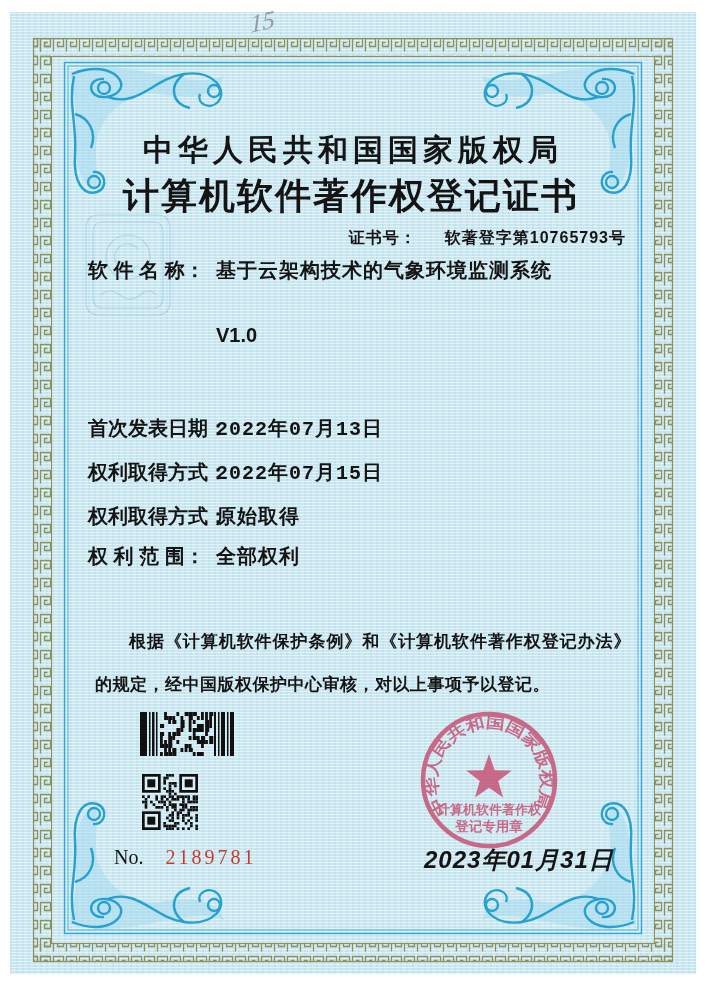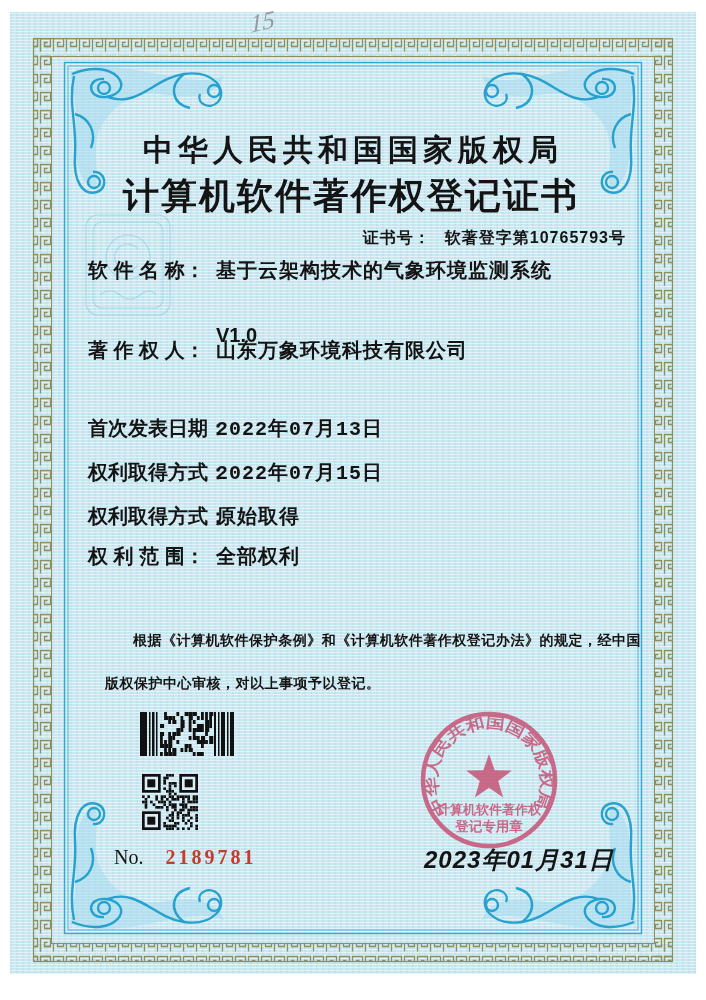--- a/index.html
+++ b/index.html
@@ -26,34 +26,34 @@
     font-family:"Liberation Serif","DejaVu Serif",serif;
   }
   .cert-title{
     position:absolute;left:0;top:172px;width:702px;text-align:center;
     font-size:36px;font-weight:bold;letter-spacing:2px;
     font-family:"Liberation Serif","DejaVu Serif",serif;
   }
   .cert-no{
     position:absolute;right:80px;top:228px;font-size:16px;font-weight:bold;letter-spacing:1px;
   }
-  .cert-no .num{margin-left:14px;}
+  .cert-no .num{margin-left:28px;}
   .field-row{position:absolute;left:88px;font-size:20px;font-weight:bold;line-height:24px;white-space:nowrap;}
   .field-row .flabel{display:inline-block;width:132px;}
   .field-row .fvalue{display:inline-block;margin-left:-4px;letter-spacing:1px;font-family:Liberation Mono, monospace;}
   .fvalue2{position:absolute;left:216px;font-size:20px;font-weight:bold;margin-top:36px;}
   .statement{
-    position:absolute;left:105px;top:620px;width:536px;
-    font-size:14px;font-weight:600;line-height:43px;text-indent:2em;letter-spacing:.5px;text-align:justify;font-family:Liberation Mono, monospace;
+    position:absolute;left:95px;top:620px;width:536px;
+    font-size:17px;font-weight:600;line-height:43px;text-indent:2em;letter-spacing:.5px;text-align:justify;
   }
   .barcode-wrap{position:absolute;left:140px;top:712px;width:94px;height:44px;}
   .qr-wrap{position:absolute;left:142px;top:774px;width:56px;height:56px;}
   .serial{position:absolute;left:114px;top:846px;font-size:20px;
     font-family:"Liberation Serif","DejaVu Serif",serif;}
-  .serial .num{color:#c43c2e;margin-left:22px;letter-spacing:3px;font-weight:bold;}
+  .serial .num{color:#c43c2e;margin-left:22px;letter-spacing:3px;font-weight:normal;}
   .issue-date{position:absolute;left:424px;top:844px;font-size:24px;font-weight:bold;letter-spacing:1px;font-style:italic;}
   .stamp-wrap{position:absolute;left:407px;top:698px;width:164px;height:164px;opacity:.8;}
 </style>
 </head>
 <body>
 
 <div class="page">
 
   <div class="paper"></div>
 
@@ -107,23 +107,20 @@
   <div class="cert-title">计算机软件著作权登记证书</div>
   <div class="cert-no">
     <span>证书号：</span><span class="num">软著登字第10765793号</span>
   </div>
 
   <div class="field-row" style="top:258px">
     <span class="flabel">软 件 名 称：</span><span class="fvalue">基于云架构技术的气象环境监测系统</span>
   </div>
   <div class="fvalue2" style="top:288px">V1.0</div>
 
-  <div class="field-row" style="top:338px">
-    <span class="flabel">著 作 权 人：</span><span class="fvalue">山东万象环境科技有限公司</span>
-  </div>
 
   <div class="field-row" style="top:416px">
     <span class="flabel">首次发表日期：</span><span class="fvalue">2022年07月13日</span>
   </div>
 
   <div class="field-row" style="top:460px">
     <span class="flabel">权利取得方式：</span><span class="fvalue">2022年07月15日</span>
   </div>
 
   <div class="field-row" style="top:544px">

